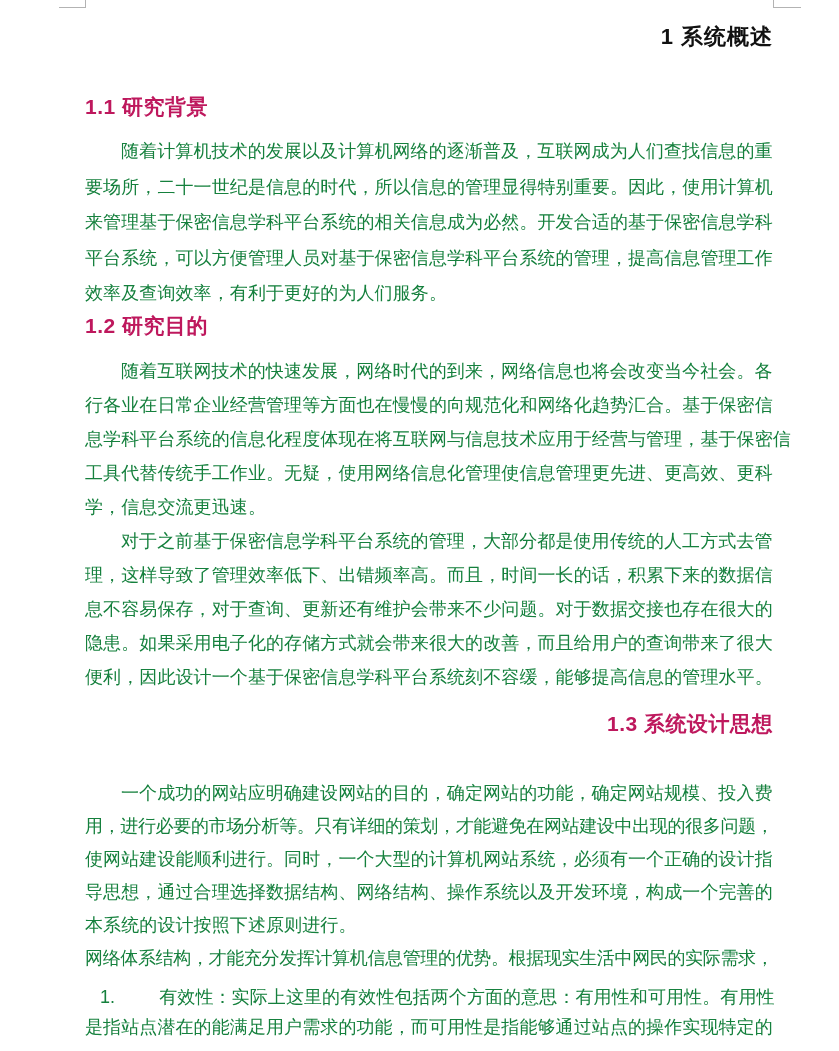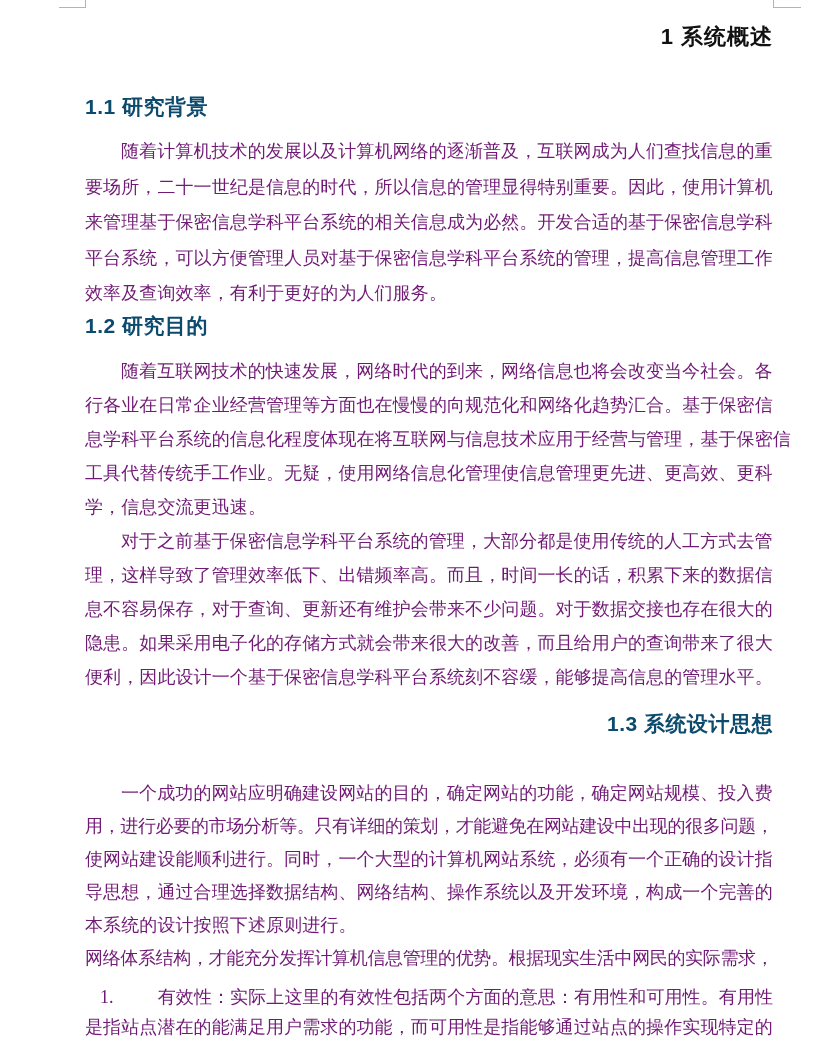--- a/index.html
+++ b/index.html
@@ -10,23 +10,23 @@
   .page{position:relative;width:839px;height:1051px;background:#ffffff;color:#1a1a1a;}
   .crop{position:absolute;top:0;height:7px;}
   .crop-left{left:59px;width:26px;border-right:1px solid #b3b3b3;border-bottom:1px solid #b3b3b3;}
   .crop-right{left:773px;width:27px;border-left:1px solid #b3b3b3;border-bottom:1px solid #b3b3b3;}
   .content{padding:0 66px 0 85px;}
   .title{
     margin:0;padding-top:23px;text-align:right;
     font:bold 22px/28px "Liberation Sans",sans-serif;letter-spacing:1px;color:#111;
   }
   .heading{
-    margin:0;font:bold 21px/26px "Liberation Sans",sans-serif;letter-spacing:0.5px;color:#0c4a6e;
+    margin:0;font:bold 21px/26px "Liberation Sans",sans-serif;letter-spacing:0.5px;color:#be185d;
   }
-  .para,.list{font-family:Liberation Serif, serif;font-size:18px;color:#701a75;}
+  .para,.list{font-family:Liberation Sans, sans-serif;font-size:18px;color:#15803d;}
   .line{height:var(--lh,34px);line-height:var(--lh,34px);white-space:nowrap;letter-spacing:0.1px;}
   .indent{padding-left:36px;}
   .squeeze{letter-spacing:-0.35px;}
   #sec1 .heading{margin-top:43px;}
   #sec1 .para-1{margin-top:14px;--lh:35.5px;}
   #sec2 .heading{margin-top:1px;}
   #sec2 .para-1{margin-top:15px;--lh:34px;}
   #sec2 .para-2{margin-top:0;--lh:34px;}
   #sec3 .heading{margin-top:17px;text-align:right;}
   #sec3 .para-1{margin-top:40px;--lh:33px;}

